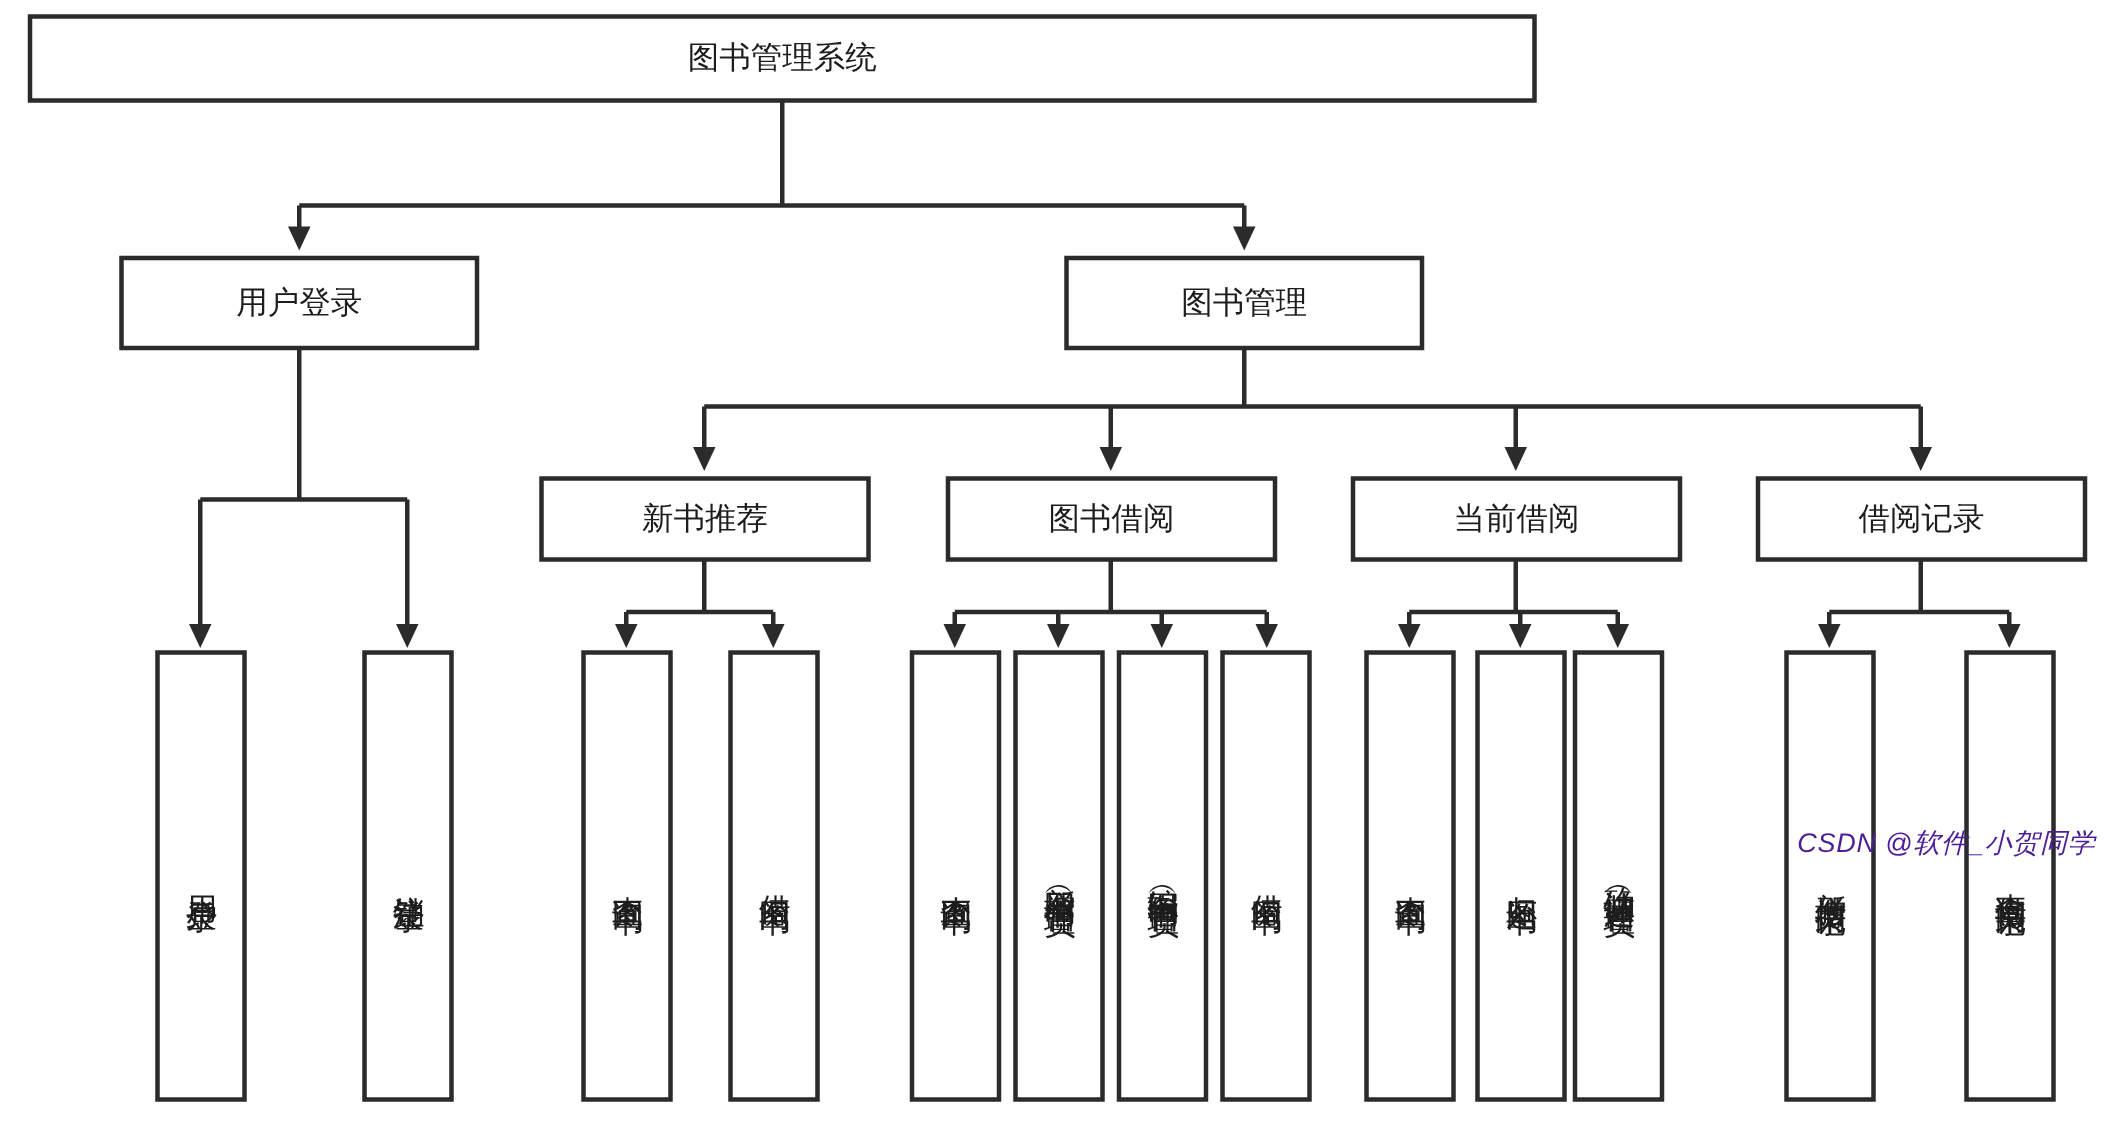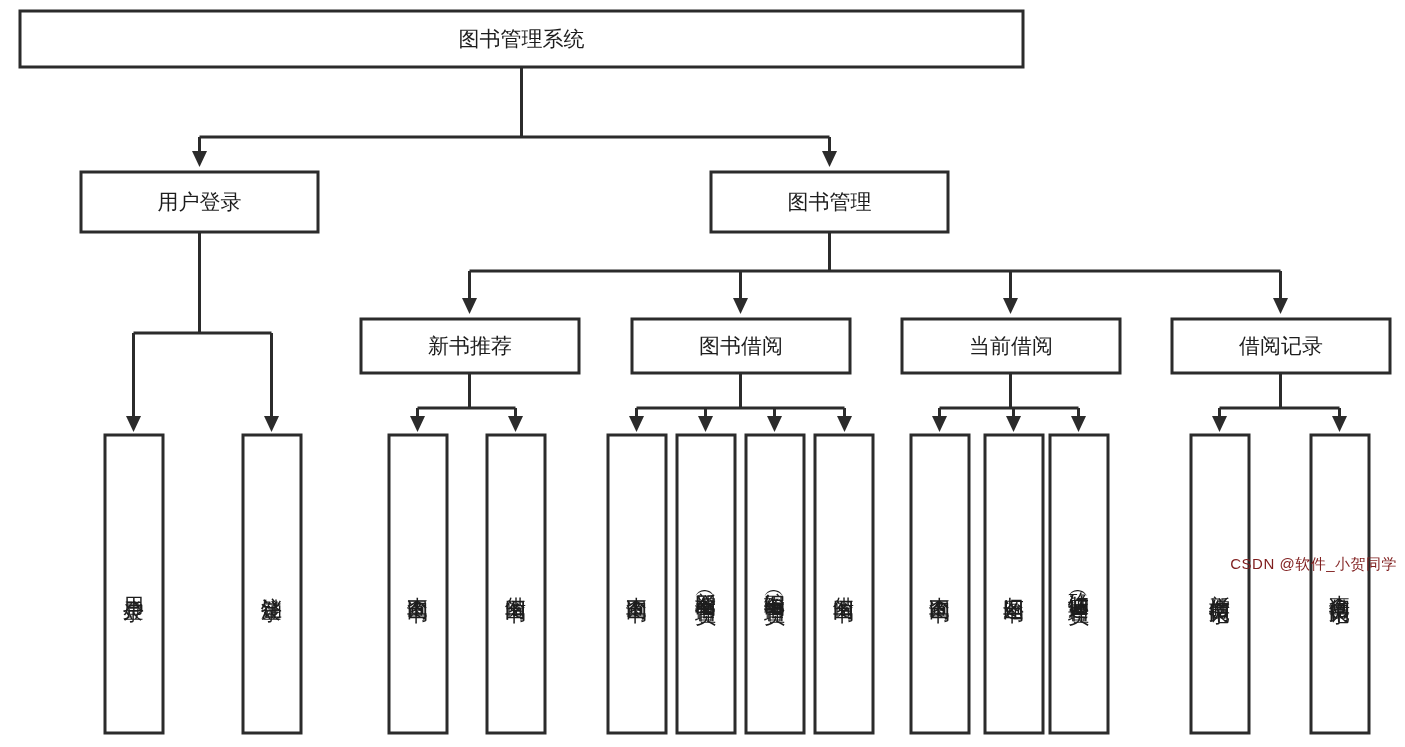--- a/index.html
+++ b/index.html
@@ -62,24 +62,25 @@
     display: flex;
     align-items: center;
     justify-content: center;
     pointer-events: none;
   }
   #watermark {
     position: absolute;
     right: 8px;
     bottom: 4px;
     font-family: "Liberation Sans", "DejaVu Sans", sans-serif;
-    font-size: 15px;
-    color: #7f1d1d;
+    font-size: 18px;
+    color: #4c1d95;
     white-space: nowrap;
     letter-spacing: 0.5px;
+    font-style: italic;
   }
 </style>
 </head>
 <body>
 
 <div id="diagram-root">
 
   <svg id="flow-svg" viewBox="0 0 1405 747">
     <g id="connector-layer">
         <path d="M 521.5 67 L 521.5 137" class="conn"></path>

